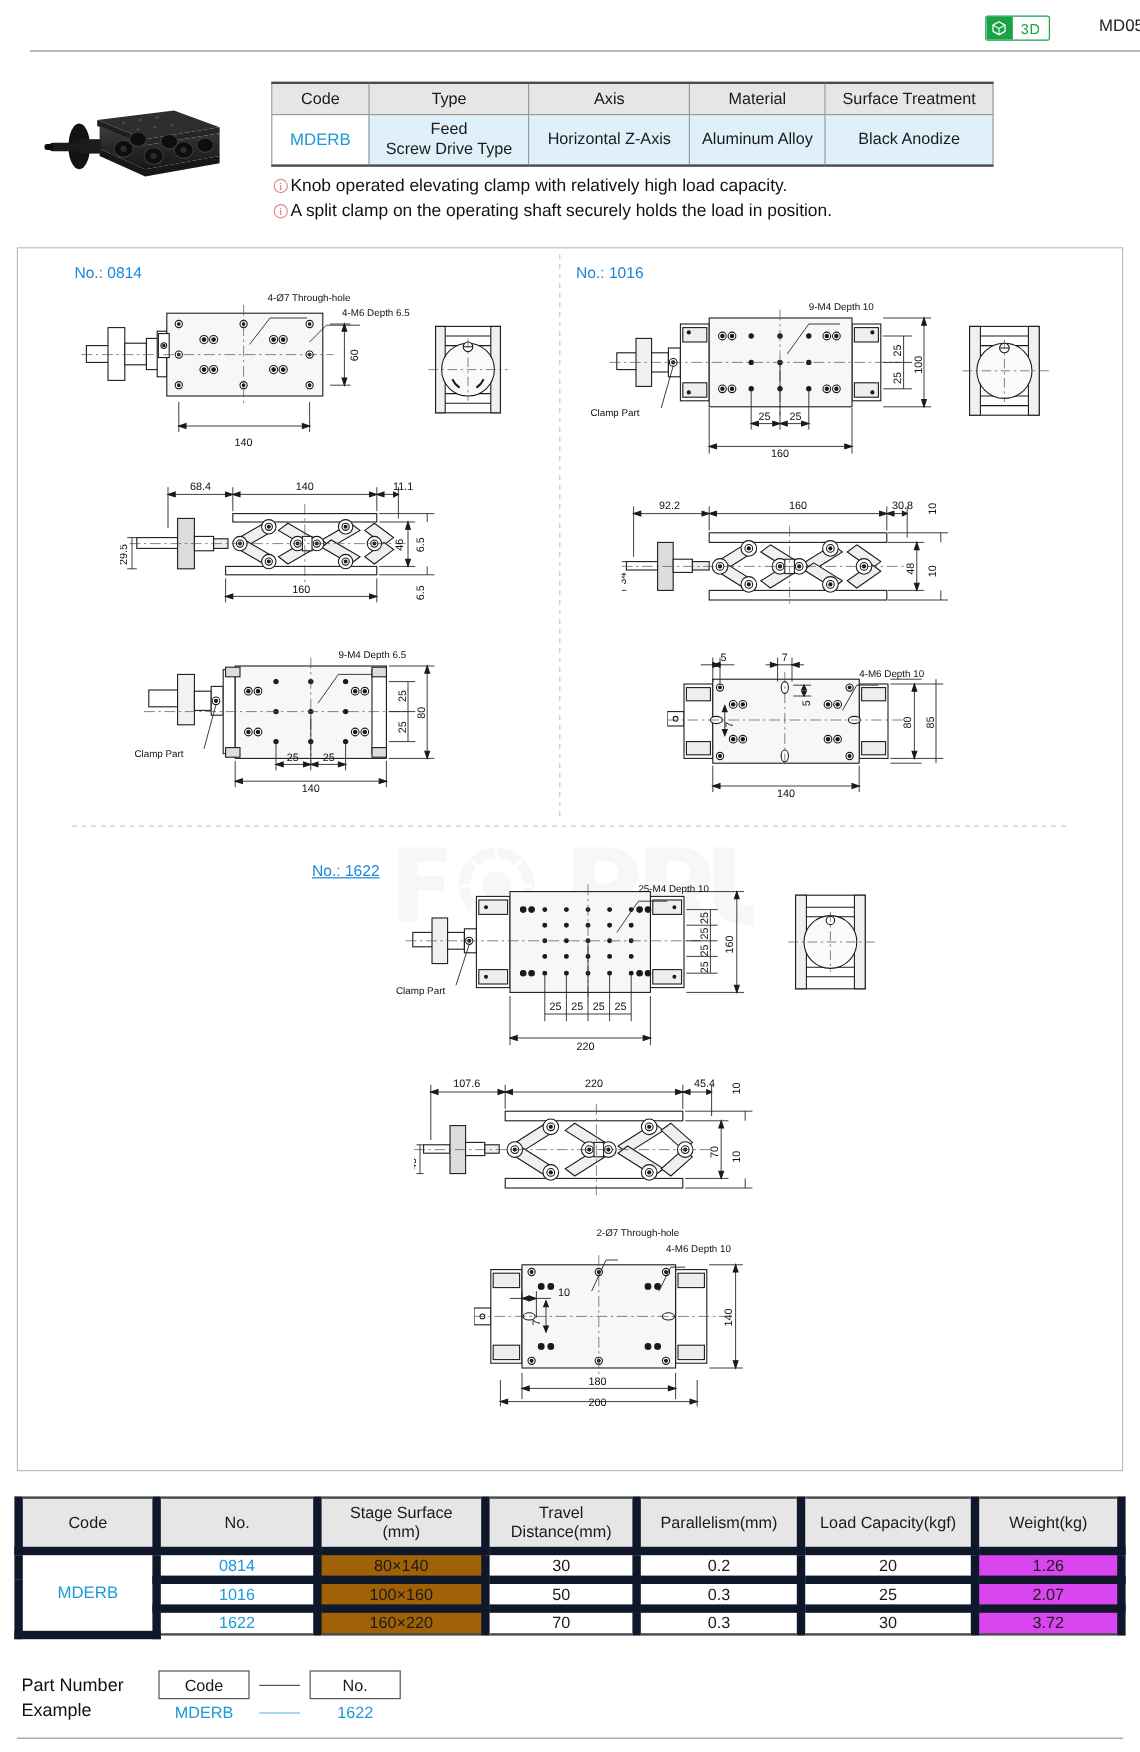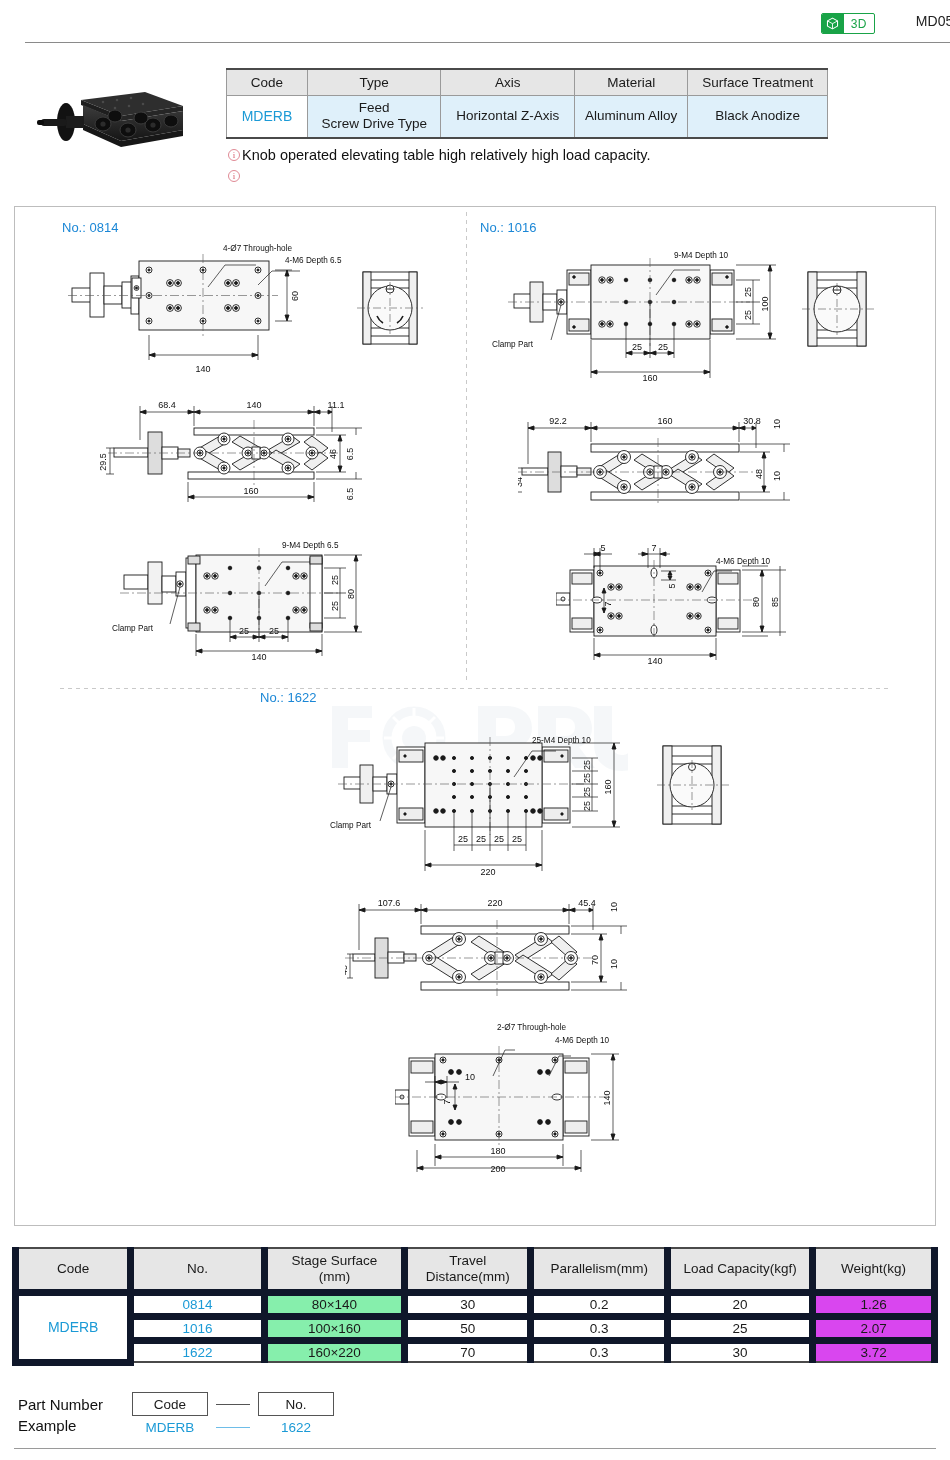--- a/index.html
+++ b/index.html
@@ -82,21 +82,21 @@
 
   
   .btable { position:absolute; left:12px; top:1247px; width:926px; border-collapse:collapse; }
   .btable th, .btable td {
     border:7px solid #0f172a; font-weight:normal; font-size:13.5px; text-align:center;
     color:#1a1a1a;
   }
   .btable thead th { background:#e6e6e6; height:44px; line-height:1.2; }
   .btable tbody td { height:22px; background:#fff; }
   .btable tbody td.num { color:#1b9ad6; }
-  .btable tbody td.stage { background:#86efac; }
+  .btable tbody td.stage { background:#a16207; }
   .btable tbody td.weight { background:#d946ef; }
   .btable .tt { border-top:2px solid #4a4a4a; }
   .btable .tb { border-bottom:2px solid #4a4a4a; }
   .btable td.codecol { color:#1b9ad6; font-size:14px; background:#fff; }
 
   
   .pn-wrap { position:absolute; left:14px; top:1392px; width:922px; }
   .pn-title { position:absolute; left:4px; top:2px; font-size:15px; line-height:21px; color:#111; }
   .pn-boxes { position:absolute; left:118px; top:0px; display:flex; align-items:center; }
   .pn-box {
@@ -199,24 +199,25 @@
         <td class="t-bot">Horizontal Z-Axis</td>
         <td class="t-bot">Aluminum Alloy</td>
         <td class="t-bot">Black Anodize</td>
       </tr>
     </tbody>
   </table>
 
   <div class="bullets">
     <div class="bullet">
       <span class="ico-i">i</span>
-      <span>Knob operated elevating table high relatively high load capacity.</span>
+      <span>Knob operated elevating clamp with relatively high load capacity.</span>
     </div>
     <div class="bullet">
       <span class="ico-i">i</span>
+      <span>A split clamp on the operating shaft securely holds the load in position.</span>
     </div>
   </div>
 
   <div class="draw-frame"></div>
   <div class="vdiv"></div>
   <div class="hdiv"></div>
 
   <div class="watermark">
     <svg width="300" height="80" viewBox="0 0 300 80">
       <g fill="#dfe6ec">
@@ -852,21 +853,21 @@
     <text class="dimtxt" x="47" y="13" text-anchor="middle" font-size="11">5</text>
     <text class="dimtxt" x="98" y="13" text-anchor="middle" font-size="11">7</text>
     <text class="dimtxt" x="119" y="48" text-anchor="middle" font-size="10" transform="rotate(-90 119 48)">5</text>
     <text class="dimtxt" x="55" y="66" text-anchor="middle" font-size="10" transform="rotate(-90 55 66)">7</text>
     <text class="dimtxt" x="99" y="126" text-anchor="middle" font-size="12">140</text>
     <text class="dimtxt" x="203" y="64" text-anchor="middle" font-size="11" transform="rotate(-90 203 64)">80</text>
     <text class="dimtxt" x="222" y="64" text-anchor="middle" font-size="11" transform="rotate(-90 222 64)">85</text>
     <text class="calltxt" x="160" y="26" font-size="8.5">4-M6 Depth 10</text>
   </svg>
 
-  <div class="no-label" style="left:260px; top:690px;">No.: 1622</div>
+  <div class="no-label" style="left:260px; top:718px;text-decoration:underline;">No.: 1622</div>
 
   <svg style="position:absolute;left:330px;top:735px;" width="360" height="145" viewBox="0 0 360 145">
     <g stroke="#1a1a1a" fill="none" stroke-width="0.9">
       <rect x="14" y="42" width="22" height="12" fill="#fff"></rect>
       <rect x="30" y="30" width="13" height="38" fill="#f0f0f0"></rect>
       <rect x="43" y="42" width="14" height="14" fill="#fff"></rect>
       <rect x="57" y="39" width="10" height="20" fill="#fff"></rect>
       <circle cx="61" cy="49" r="3" fill="#fff"></circle>
         <circle cx="61" cy="49" r="1.2" fill="#1a1a1a"></circle>
       <rect x="67" y="12" width="28" height="76" fill="#fff"></rect>

